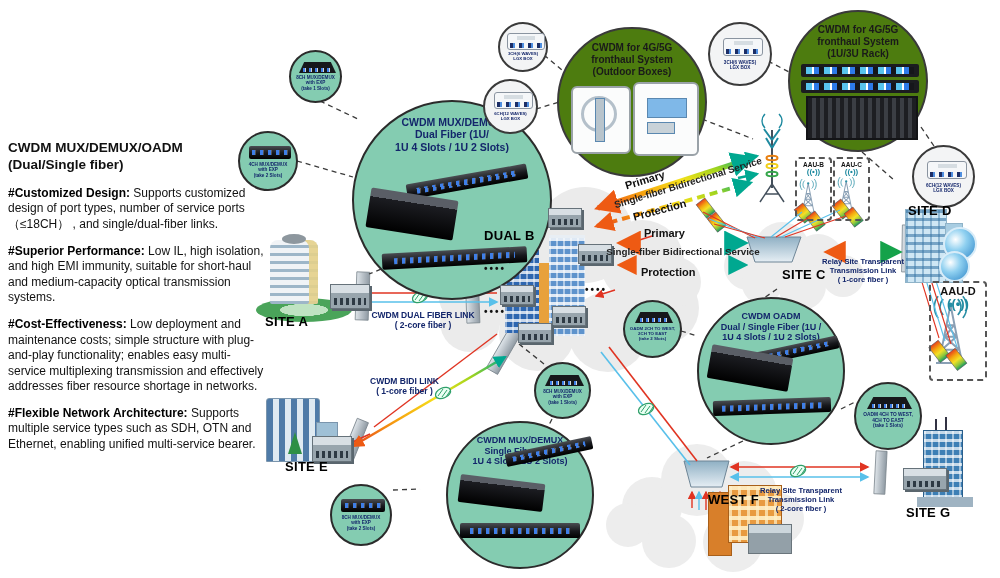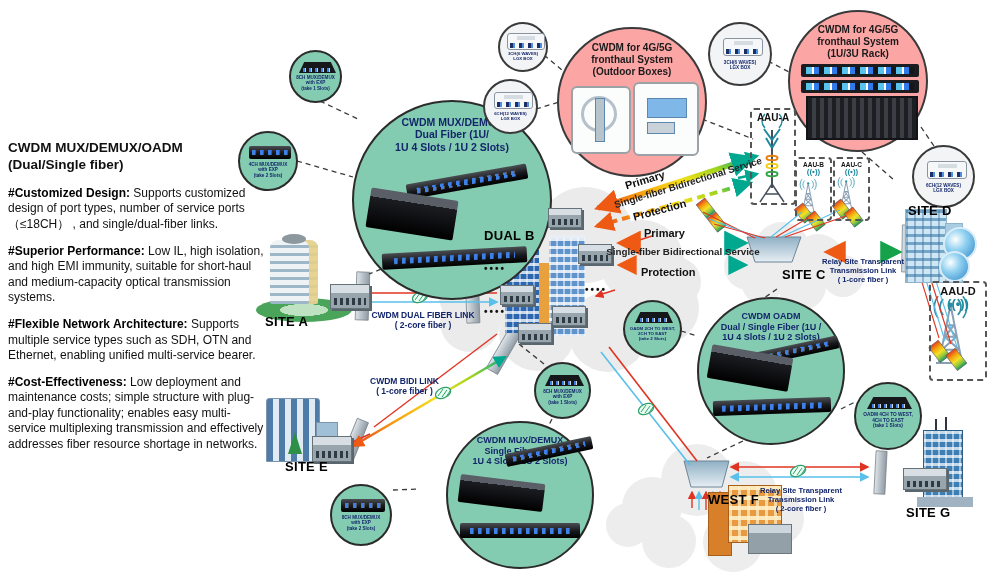--- a/index.html
+++ b/index.html
@@ -7,21 +7,21 @@
           font-family:"Liberation Sans",sans-serif;}
   #base{position:absolute;left:0;top:0;z-index:1;}
   
   #info{position:absolute;left:8px;top:140px;width:260px;z-index:5;color:#111;}
   #info .ttl{font-weight:bold;font-size:13.5px;line-height:1.25;white-space:pre-line;margin-bottom:12px;}
   #info p{font-size:12px;line-height:1.3;margin:0 0 11px 0;}
   #info b{color:#000;}
   
   .bubble{position:absolute;border-radius:50%;border:2px solid #2b2b2b;box-sizing:border-box;z-index:3;}
   .teal{background:#84ccb1;}
-  .gray{background:#fca5a5;border-color:#3a3a3a;}
+  .gray{background:#4d7c0f;border-color:#3a3a3a;}
   .white{background:#f3f4f5;border-color:#3a3a3a;}
   .cap{position:absolute;left:0;right:0;font-weight:bold;color:#13266b;text-align:center;
        white-space:pre-line;line-height:1.18;z-index:4;}
   
   .rackb{position:absolute;background:linear-gradient(180deg,#4a4d52,#17181c 55%,#000);border-radius:2px;z-index:4;}
   .rackb::after{content:"";position:absolute;left:8%;right:8%;top:30%;height:40%;
        background:repeating-linear-gradient(90deg,#3f7fe8 0 3px,rgba(255,255,255,.25) 3px 4px,transparent 4px 8px);}
   .boxb{position:absolute;background:linear-gradient(180deg,#5a5e66 0 22%,#1c1d22 22%,#000);border-radius:2px;z-index:4;}
   .trapb{position:absolute;background:#16171b;clip-path:polygon(14% 0,86% 0,100% 100%,0 100%);z-index:4;}
   .trapb::after{content:"";position:absolute;left:12%;right:12%;bottom:10%;height:35%;
@@ -263,22 +263,22 @@
     <line x1="681" y1="331" x2="697" y2="336"></line>
     <line x1="647" y1="305" x2="630" y2="317"></line>
   </g>
 </svg>
 
 <div id="info">
   <div class="ttl">CWDM MUX/DEMUX/OADM
 (Dual/Single fiber)</div>
   <p><b>#Customized Design:</b> <span>Supports customized design of port types, number of service ports（≤18CH） , and single/dual-fiber links.</span></p>
   <p><b>#Superior Performance:</b> <span>Low IL, high isolation, and high EMI immunity, suitable for short-haul and medium-capacity optical transmission systems.</span></p>
+  <p><b>#Cost-Effectiveness:</b> <span>Low deployment and maintenance costs; simple structure with plug-and-play functionality; enables easy multi-service multiplexing transmission and effectively addresses fiber resource shortage in networks.</span></p>
   <p><b>#Flexible Network Architecture:</b> <span>Supports multiple service types such as SDH, OTN and Ethernet, enabling unified multi-service bearer.</span></p>
-  <p><b>#Cost-Effectiveness:</b> <span>Low deployment and maintenance costs; simple structure with plug-and-play functionality; enables easy multi-service multiplexing transmission and effectively addresses fiber resource shortage in networks.</span></p>
 </div>
 
 <div class="bubble teal" style="left:289px;top:50px;width:53px;height:53px;">
   <div class="trapb" style="left:8px;top:10px;width:37px;height:11px;"></div>
   <div class="cap" style="top:23px;font-size:4.6px;">8CH MUX/DEMUX
 with EXP
 (take 1 Slots)</div>
 </div>
 
 <div class="bubble teal" style="left:238px;top:131px;width:60px;height:60px;">
@@ -383,23 +383,20 @@
 (take 1 Slots)</div>
 </div>
 
 <div class="bubble teal" style="left:330px;top:484px;width:62px;height:62px;">
   <div class="rackb" style="left:9px;top:13px;width:44px;height:13px;"></div>
   <div class="cap" style="top:29px;font-size:4.6px;">8CH MUX/DEMUX
 with EXP
 (take 2 Slots)</div>
 </div>
 
-<div class="aau" style="left:750px;top:108px;width:46px;height:97px;">
-  <span class="lbl" style="font-size:10px;margin-top:2px;">AAU-A</span>
-</div>
 <div class="aau" style="left:795px;top:157px;width:37px;height:64px;">
   <span class="lbl" style="font-size:6.5px;margin-top:2px;">AAU-B</span>
   <span class="waves" style="font-size:8px;">((•))</span>
 </div>
 <div class="aau" style="left:833px;top:157px;width:37px;height:64px;">
   <span class="lbl" style="font-size:6.5px;margin-top:2px;">AAU-C</span>
   <span class="waves" style="font-size:8px;">((•))</span>
 </div>
 <div class="aau" style="left:929px;top:281px;width:58px;height:100px;">
   <span class="lbl" style="font-size:11px;margin-top:2px;">AAU-D</span>

